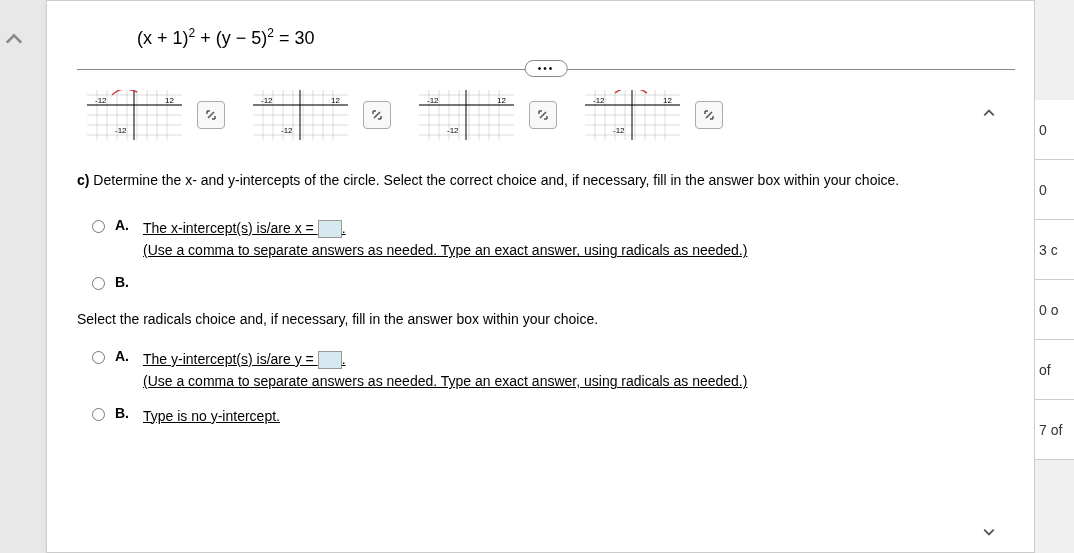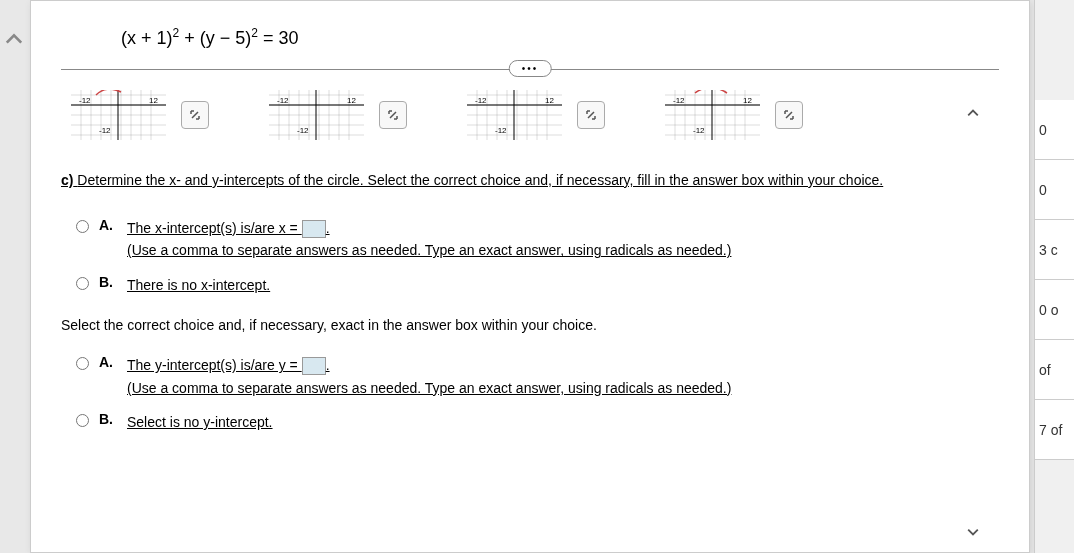--- a/index.html
+++ b/index.html
@@ -1,29 +1,29 @@
 <!DOCTYPE html>
 <html><head>
   <meta charset="utf-8">
   <style>
     * { box-sizing: border-box; margin: 0; padding: 0; }
     body { font-family: Arial, sans-serif; font-size: 14px; background: #e8e8e8; width: 1074px; height: 553px; overflow: hidden; position: relative; }
-    .main-panel { position: absolute; left: 30px; top: 0; width: 1000px; height: 553px; background: #fff; border: 1px solid #ccc; box-shadow: 2px 2px 8px rgba(0,0,0,0.1); }
+    .main-panel { position: absolute; left: 46px; top: 0; width: 1000px; height: 553px; background: #fff; border: 1px solid #ccc; box-shadow: 2px 2px 8px rgba(0,0,0,0.1); }
     .content { padding: 20px 30px; }
     .equation { font-size: 18px; padding: 5px 0 20px 60px; }
     .equation sup { font-size: 12px; vertical-align: super; }
     .divider { border-top: 1px solid #888; margin: 0 0 5px 0; position: relative; }
     .ellipsis-btn { position: absolute; left: 50%; top: -10px; transform: translateX(-50%); background: #fff; border: 1px solid #888; border-radius: 10px; padding: 2px 12px; font-size: 10px; letter-spacing: 2px; cursor: pointer; }
-    .thumbs-row { display: flex; gap: 60px; padding: 15px 10px 25px 10px; align-items: center; }
+    .thumbs-row { display: flex; gap: 28px; padding: 15px 10px 25px 10px; align-items: center; }
     .thumb-group { display: flex; align-items: center; gap: 15px; }
     .graph-thumb { width: 95px; height: 50px; background: #fff; position: relative; border: none; }
     .graph-thumb svg { width: 100%; height: 100%; }
     .expand-btn { width: 28px; height: 28px; border: 1px solid #aaa; border-radius: 4px; background: #f8f8f8; display: flex; align-items: center; justify-content: center; cursor: pointer; }
     .expand-btn svg { width: 14px; height: 14px; }
-    .question-text { padding: 5px 0 15px 0; line-height: 1.5; text-decoration: underline; }
+    .question-text { padding: 5px 0 15px 0; line-height: 1.5; }
     .question-text b { font-weight: bold; }
     .choice-group { padding: 5px 0 10px 15px; }
     .choice { display: flex; align-items: flex-start; gap: 10px; padding: 6px 0; }
     .choice input[type="radio"] { margin-top: 3px; cursor: pointer; }
     .choice-label { font-weight: bold; min-width: 18px; }
     .choice-content { flex: 1; line-height: 1.6; text-decoration: underline; }
     .answer-box { display: inline-block; width: 24px; height: 18px; background: #d8e8f0; border: 1px solid #999; vertical-align: middle; cursor: text; }
     .instruction { padding: 5px 0 10px 0; }
     .scroll-up { position: absolute; left: 5px; top: 30px; width: 18px; height: 18px; color: #888; cursor: pointer; }
     .right-panel { position: absolute; right: 0; top: 0; width: 40px; height: 553px; background: #f0f0f0; border-left: 1px solid #ccc; }
@@ -192,39 +192,38 @@
         <input type="radio" name="xint" style="">
         <span class="choice-label">A.</span>
         <div class="choice-content">
           <span>The x-intercept(s) is/are x = </span><span class="answer-box"></span><span>.</span><br>
           <span>(Use a comma to separate answers as needed. Type an exact answer, using radicals as needed.)</span>
         </div>
       </div>
       <div class="choice">
         <input type="radio" name="xint" style="">
         <span class="choice-label">B.</span>
-        <div class="choice-content">There is no x-intercept.</div>
-      </div>
-    </div>
-
-    <div class="instruction">Select the correct choice and, if necessary, exact in the answer box within your choice.</div>
+      </div>
+    </div>
+
+    <div class="instruction">Select the radicals choice and, if necessary, fill in the answer box within your choice.</div>
 
     <div class="choice-group">
       <div class="choice">
         <input type="radio" name="yint" style="">
         <span class="choice-label">A.</span>
         <div class="choice-content">
           <span>The y-intercept(s) is/are y = </span><span class="answer-box"></span><span>.</span><br>
           <span>(Use a comma to separate answers as needed. Type an exact answer, using radicals as needed.)</span>
         </div>
       </div>
       <div class="choice">
         <input type="radio" name="yint" style="">
         <span class="choice-label">B.</span>
-        <div class="choice-content">Select is no y-intercept.</div>
+        <div class="choice-content">Type is no y-intercept.</div>
       </div>
     </div>
 
   </div>
 
   <div class="scroll-arrow-right">
     <svg viewBox="0 0 10 10">
         <path d="M1 7 L5 3 L9 7" stroke="#555" stroke-width="1.5" fill="none"></path>
       </svg>
   </div>

